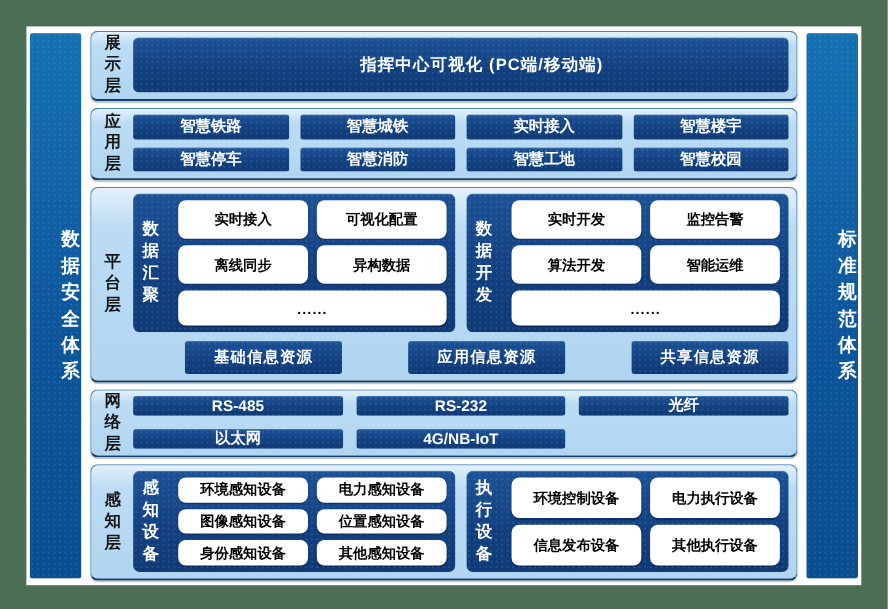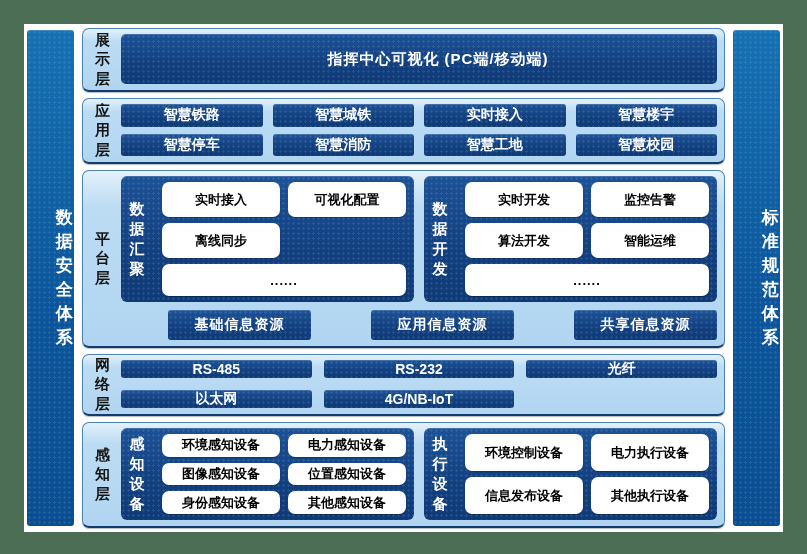--- a/index.html
+++ b/index.html
@@ -119,20 +119,21 @@
         <div class="groups-row">
 
           <div class="navy group">
             <div class="group-label">
               <span class="vtext">数据汇聚</span>
             </div>
             <div class="group-grid">
               <div class="wbox">实时接入</div>
               <div class="wbox">可视化配置</div>
               <div class="wbox">离线同步</div>
+              <div class="wbox">异构数据</div>
               <div class="wbox wbox-full">......</div>
             </div>
           </div>
 
           <div class="navy group">
             <div class="group-label">
               <span class="vtext">数据开发</span>
             </div>
             <div class="group-grid">
               <div class="wbox">实时开发</div>

